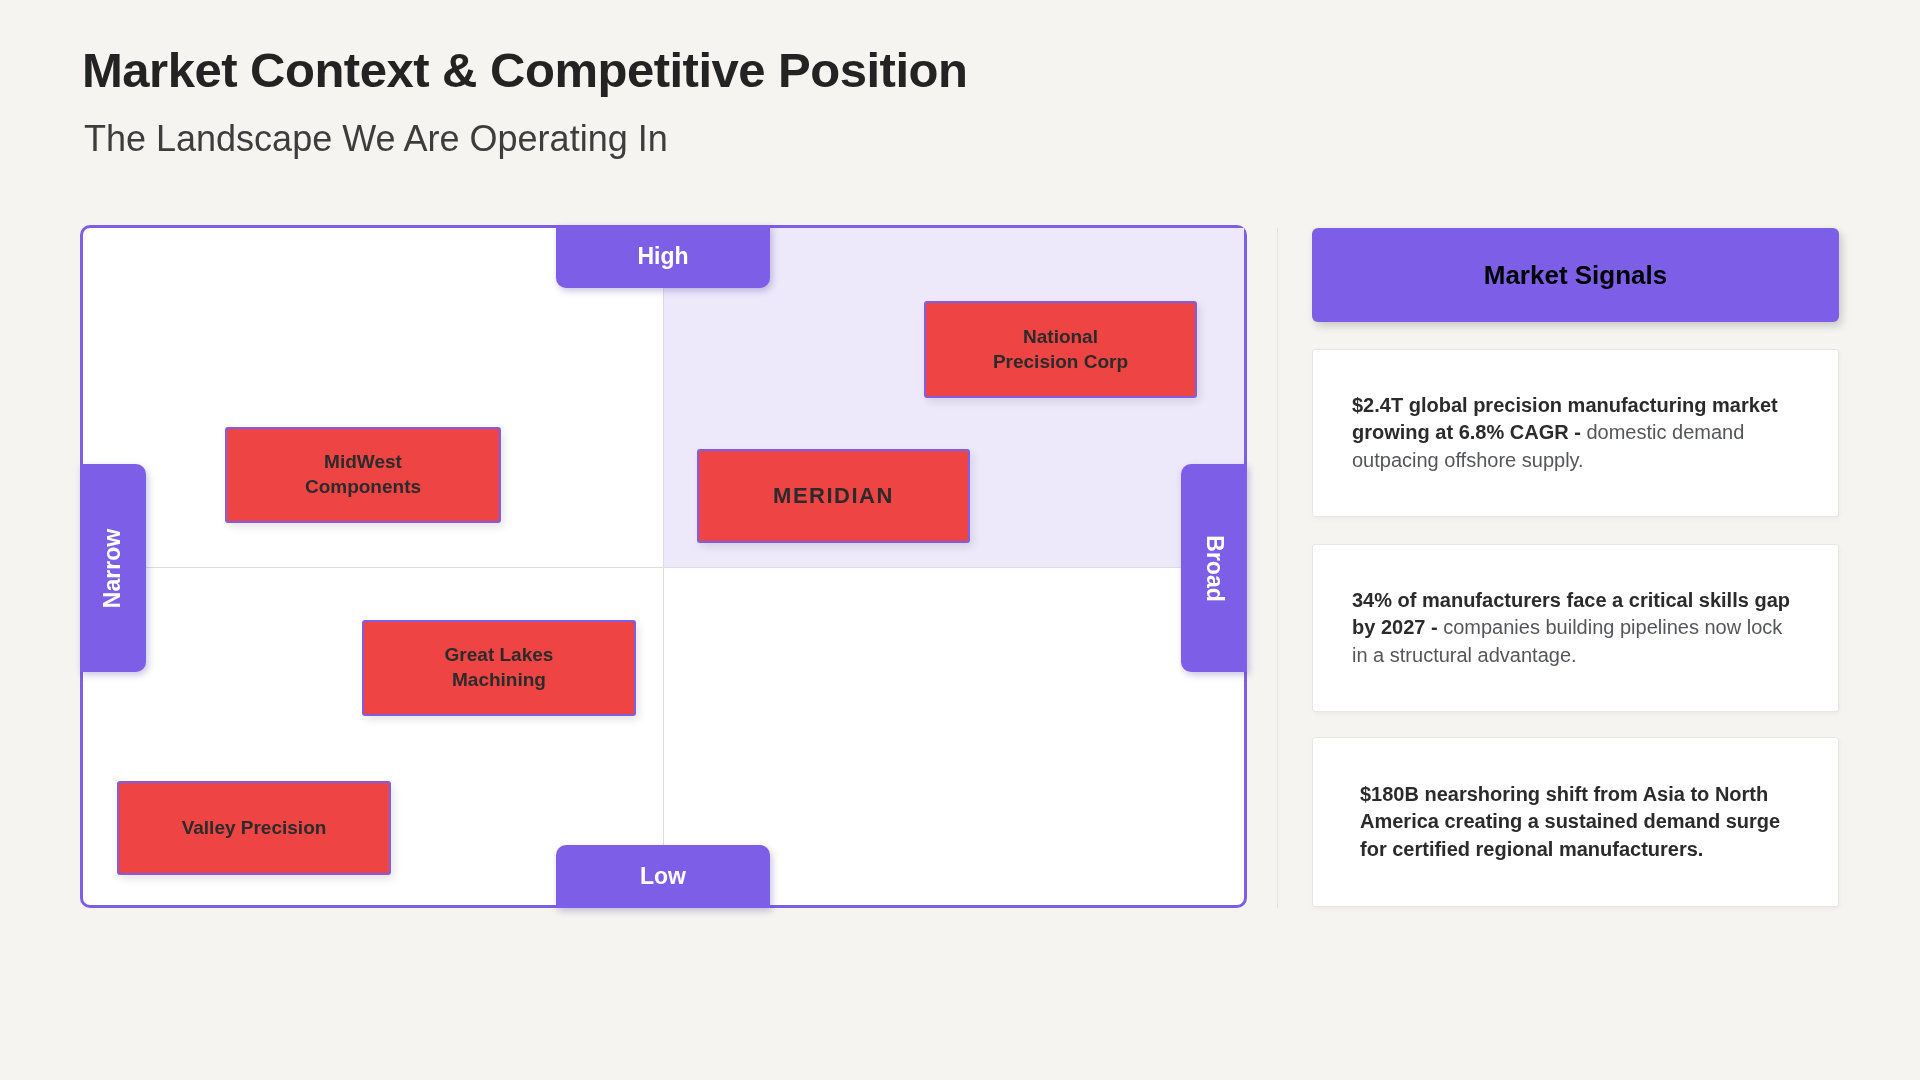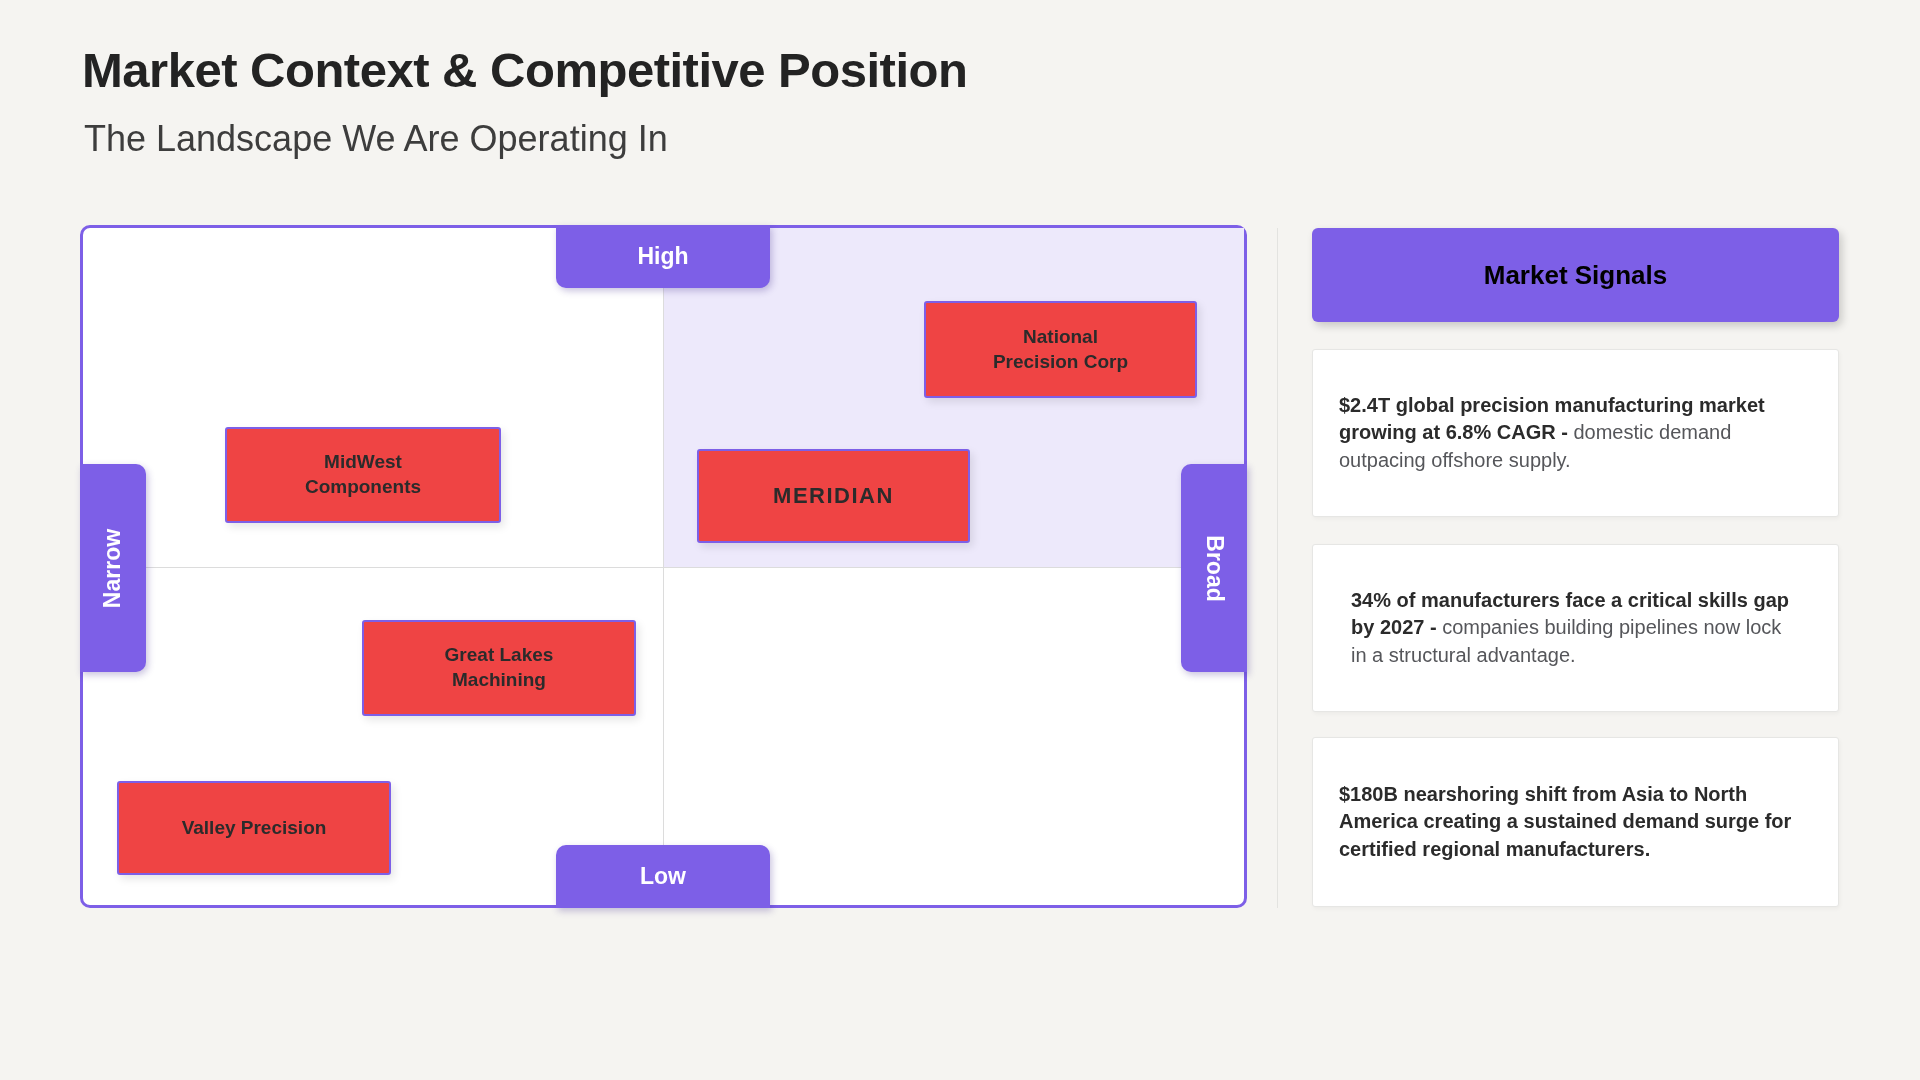--- a/index.html
+++ b/index.html
@@ -64,21 +64,21 @@
   }
   .signals-header{
     position:absolute;left:1312px;top:228px;width:527px;height:94px;
     background:#7D5FE7;color:#000000;font-size:26px;font-weight:700;
     display:flex;align-items:center;justify-content:center;
     border-radius:6px;box-shadow:3px 4px 9px rgba(0,0,0,0.18);
   }
   .signal-card{
     position:absolute;left:1312px;width:527px;
     background:#ffffff;border:1px solid #e6e6e4;border-radius:3px;
-    box-sizing:border-box;padding:0 26px;
+    box-sizing:border-box;padding:0 39px;
     display:flex;align-items:center;
     font-size:20px;line-height:1.36;color:#55565a;
     box-shadow:1px 2px 4px rgba(0,0,0,0.04);
   }
   .signal-card .lead{font-weight:700;color:#2b2b2b;}
   .card-1{top:349px;height:168px;}
   .card-2{top:544px;height:168px;}
   .card-3{top:737px;height:170px;}
 </style>
 </head>
@@ -121,22 +121,22 @@
   <span>Market Signals</span>
 </div>
 
 <div class="signal-card card-1">
   <p style="margin:0;">
     <span class="lead">$2.4T global precision manufacturing market growing at 6.8% CAGR -</span><span> domestic demand outpacing offshore supply.</span>
   </p>
 </div>
 
 <div class="signal-card card-2">
-  <p style="margin:12px;">
+  <p style="margin:0;">
     <span class="lead">34% of manufacturers face a critical skills gap by 2027 -</span><span> companies building pipelines now lock in a structural advantage.</span>
   </p>
 </div>
 
 <div class="signal-card card-3">
-  <p style="margin:0;">
+  <p style="margin:8px;">
     <span class="lead">$180B nearshoring shift from Asia to North America creating a sustained demand surge for certified regional manufacturers.</span><span></span>
   </p>
 </div>
 
 </body></html>

